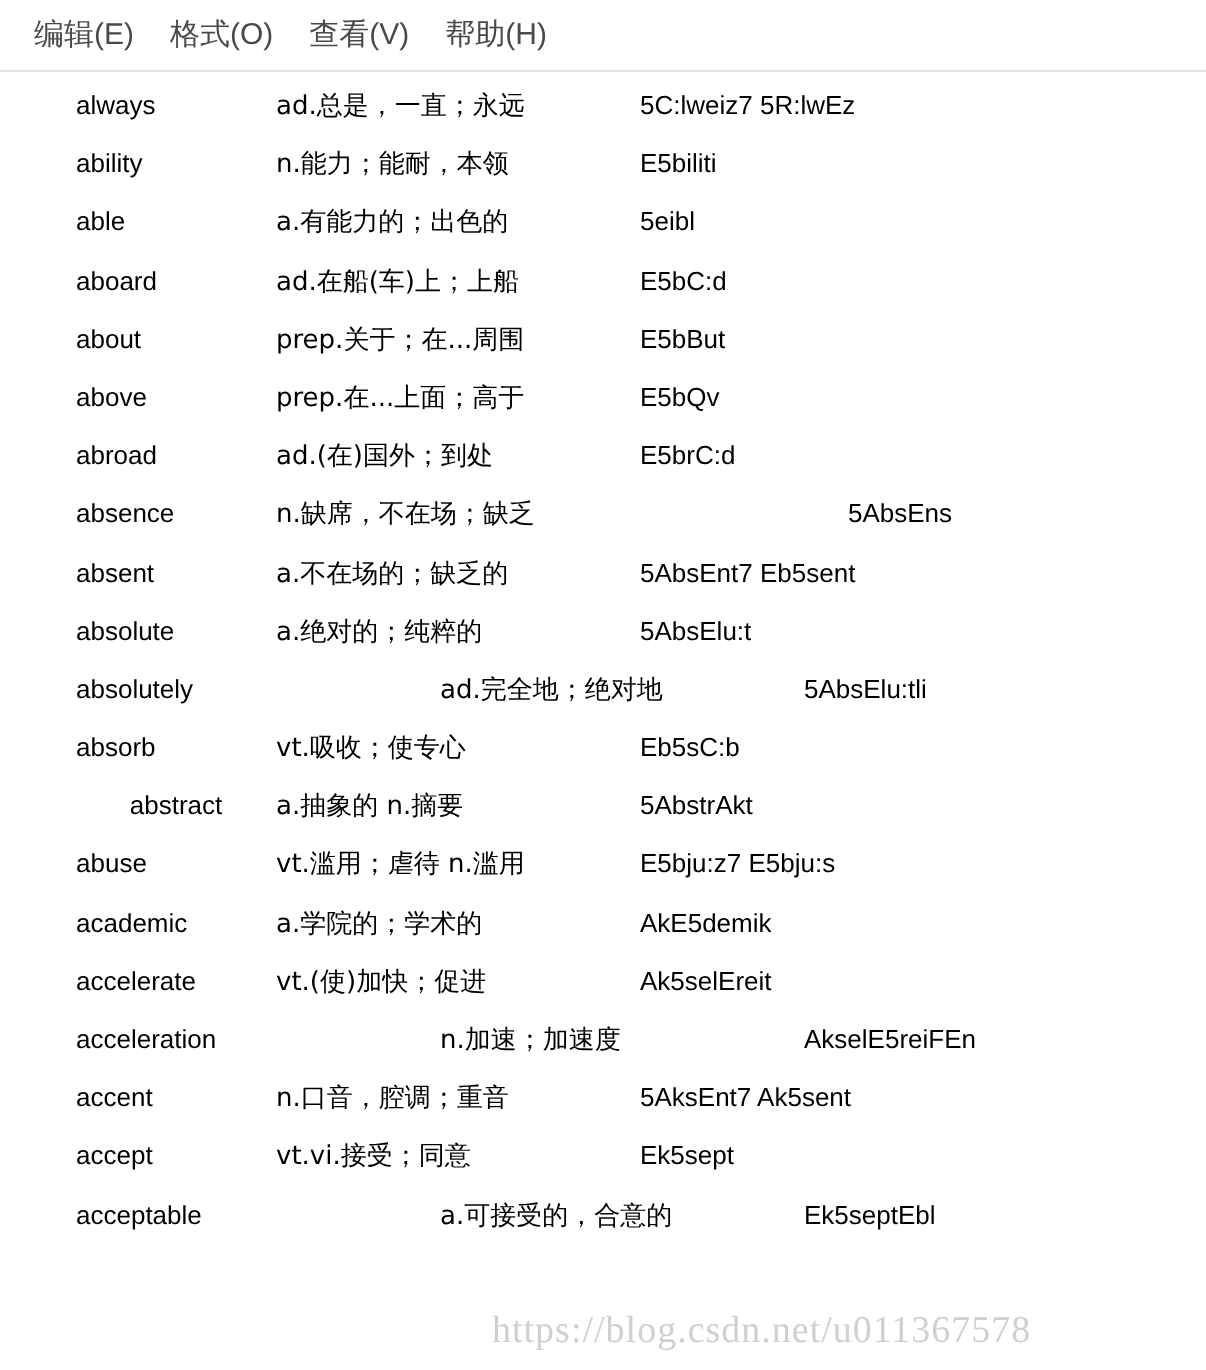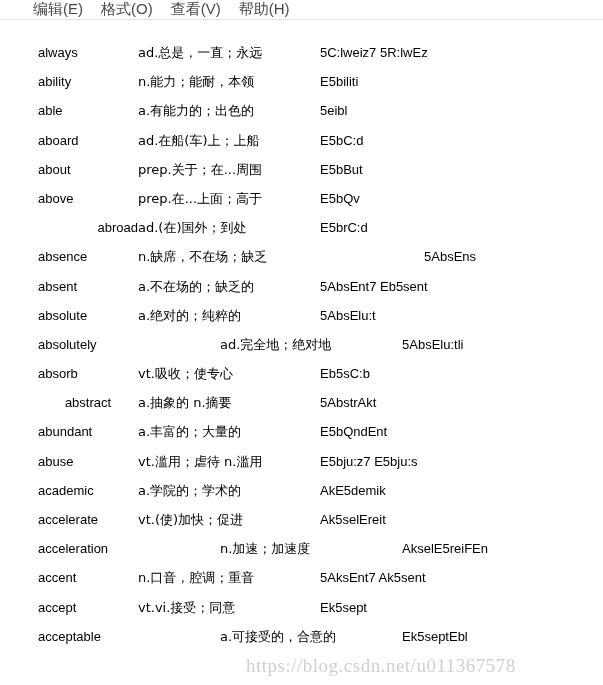--- a/index.html
+++ b/index.html
@@ -12,27 +12,27 @@
     width: 603px;
     height: 685px;
     overflow: hidden;
     font-family: "Liberation Sans", "DejaVu Sans", sans-serif;
     color: #000000;
     position: relative;
   }
 
   
   #menubar {
-    height: 20px;
+    height: 36px;
     box-sizing: border-box;
     background: #ffffff;
     border-bottom: 1px solid #e3e3e3;
     display: flex;
     align-items: center;
-    padding-left: 24px;
+    padding-left: 8px;
     user-select: none;
   }
   .menu-item {
     font-size: 15px;
     color: #4a4a4a;
     padding: 2px 9px;
     white-space: nowrap;
     cursor: default;
     letter-spacing: 0px;
   }
@@ -100,28 +100,27 @@
     <div class="menu-item">帮助(H)</div>
   </div>
 
 <div id="editor">
     <div class="line"><span class="col-word" style="min-width: 100px;">always</span><span class="col-def cn" style="min-width: 182px;">ad.总是，一直；永远</span><span class="col-pron">5C:lweiz7 5R:lwEz</span></div>
     <div class="line"><span class="col-word" style="min-width: 100px;">ability</span><span class="col-def cn" style="min-width: 182px;">n.能力；能耐，本领</span><span class="col-pron">E5biliti</span></div>
     <div class="line"><span class="col-word" style="min-width: 100px;">able</span><span class="col-def cn" style="min-width: 182px;">a.有能力的；出色的</span><span class="col-pron">5eibl</span></div>
     <div class="line"><span class="col-word" style="min-width: 100px;">aboard</span><span class="col-def cn" style="min-width: 182px;">ad.在船(车)上；上船</span><span class="col-pron">E5bC:d</span></div>
     <div class="line"><span class="col-word" style="min-width: 100px;">about</span><span class="col-def cn" style="min-width: 182px;">prep.关于；在...周围</span><span class="col-pron">E5bBut</span></div>
     <div class="line"><span class="col-word" style="min-width: 100px;">above</span><span class="col-def cn" style="min-width: 182px;">prep.在...上面；高于</span><span class="col-pron">E5bQv</span></div>
-    <div class="line"><span class="col-word" style="min-width: 100px; text-align: right;">abroad</span><span class="col-def cn" style="min-width: 182px;">ad.(在)国外；到处</span><span class="col-pron">E5brC:d</span></div>
+    <div class="line"><span class="col-word" style="min-width: 100px;">abroad</span><span class="col-def cn" style="min-width: 182px;">ad.(在)国外；到处</span><span class="col-pron">E5brC:d</span></div>
     <div class="line"><span class="col-word" style="min-width: 100px;">absence</span><span class="col-def cn" style="min-width: 286px;">n.缺席，不在场；缺乏</span><span class="col-pron">5AbsEns</span></div>
     <div class="line"><span class="col-word" style="min-width: 100px;">absent</span><span class="col-def cn" style="min-width: 182px;">a.不在场的；缺乏的</span><span class="col-pron">5AbsEnt7 Eb5sent</span></div>
     <div class="line"><span class="col-word" style="min-width: 100px;">absolute</span><span class="col-def cn" style="min-width: 182px;">a.绝对的；纯粹的</span><span class="col-pron">5AbsElu:t</span></div>
     <div class="line"><span class="col-word" style="min-width: 182px;">absolutely</span><span class="col-def cn" style="min-width: 182px;">ad.完全地；绝对地</span><span class="col-pron">5AbsElu:tli</span></div>
     <div class="line"><span class="col-word" style="min-width: 100px;">absorb</span><span class="col-def cn" style="min-width: 182px;">vt.吸收；使专心</span><span class="col-pron">Eb5sC:b</span></div>
     <div class="line"><span class="col-word" style="min-width: 100px; text-align: center;">abstract</span><span class="col-def cn" style="min-width: 182px;">a.抽象的 n.摘要</span><span class="col-pron">5AbstrAkt</span></div>
-    <div class="line"><span class="col-word" style="min-width: 100px;">abundant</span><span class="col-def cn" style="min-width: 182px;">a.丰富的；大量的</span><span class="col-pron">E5bQndEnt</span></div>
     <div class="line"><span class="col-word" style="min-width: 100px;">abuse</span><span class="col-def cn" style="min-width: 182px;">vt.滥用；虐待 n.滥用</span><span class="col-pron">E5bju:z7 E5bju:s</span></div>
     <div class="line"><span class="col-word" style="min-width: 100px;">academic</span><span class="col-def cn" style="min-width: 182px;">a.学院的；学术的</span><span class="col-pron">AkE5demik</span></div>
     <div class="line"><span class="col-word" style="min-width: 100px;">accelerate</span><span class="col-def cn" style="min-width: 182px;">vt.(使)加快；促进</span><span class="col-pron">Ak5selEreit</span></div>
     <div class="line"><span class="col-word" style="min-width: 182px;">acceleration</span><span class="col-def cn" style="min-width: 182px;">n.加速；加速度</span><span class="col-pron">AkselE5reiFEn</span></div>
     <div class="line"><span class="col-word" style="min-width: 100px;">accent</span><span class="col-def cn" style="min-width: 182px;">n.口音，腔调；重音</span><span class="col-pron">5AksEnt7 Ak5sent</span></div>
     <div class="line"><span class="col-word" style="min-width: 100px;">accept</span><span class="col-def cn" style="min-width: 182px;">vt.vi.接受；同意</span><span class="col-pron">Ek5sept</span></div>
     <div class="line"><span class="col-word" style="min-width: 182px;">acceptable</span><span class="col-def cn" style="min-width: 182px;">a.可接受的，合意的</span><span class="col-pron">Ek5septEbl</span></div>
   </div>
 
 <div id="watermark">https://blog.csdn.net/u011367578</div>

